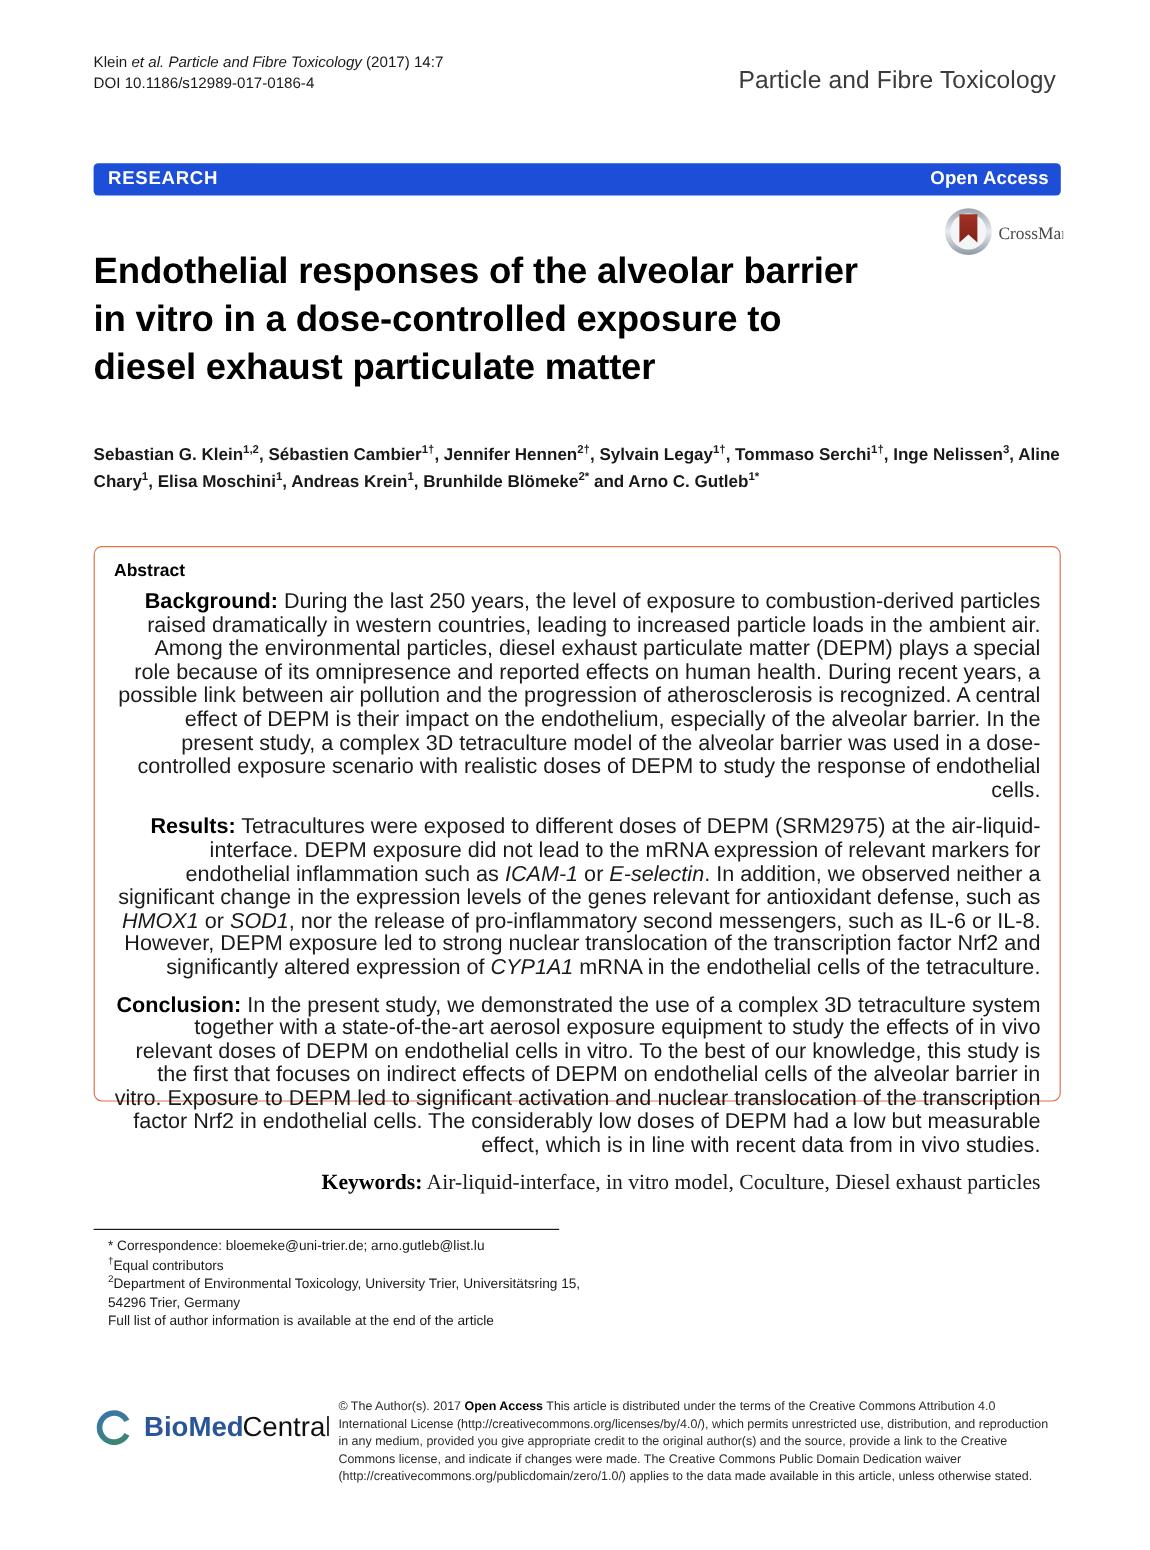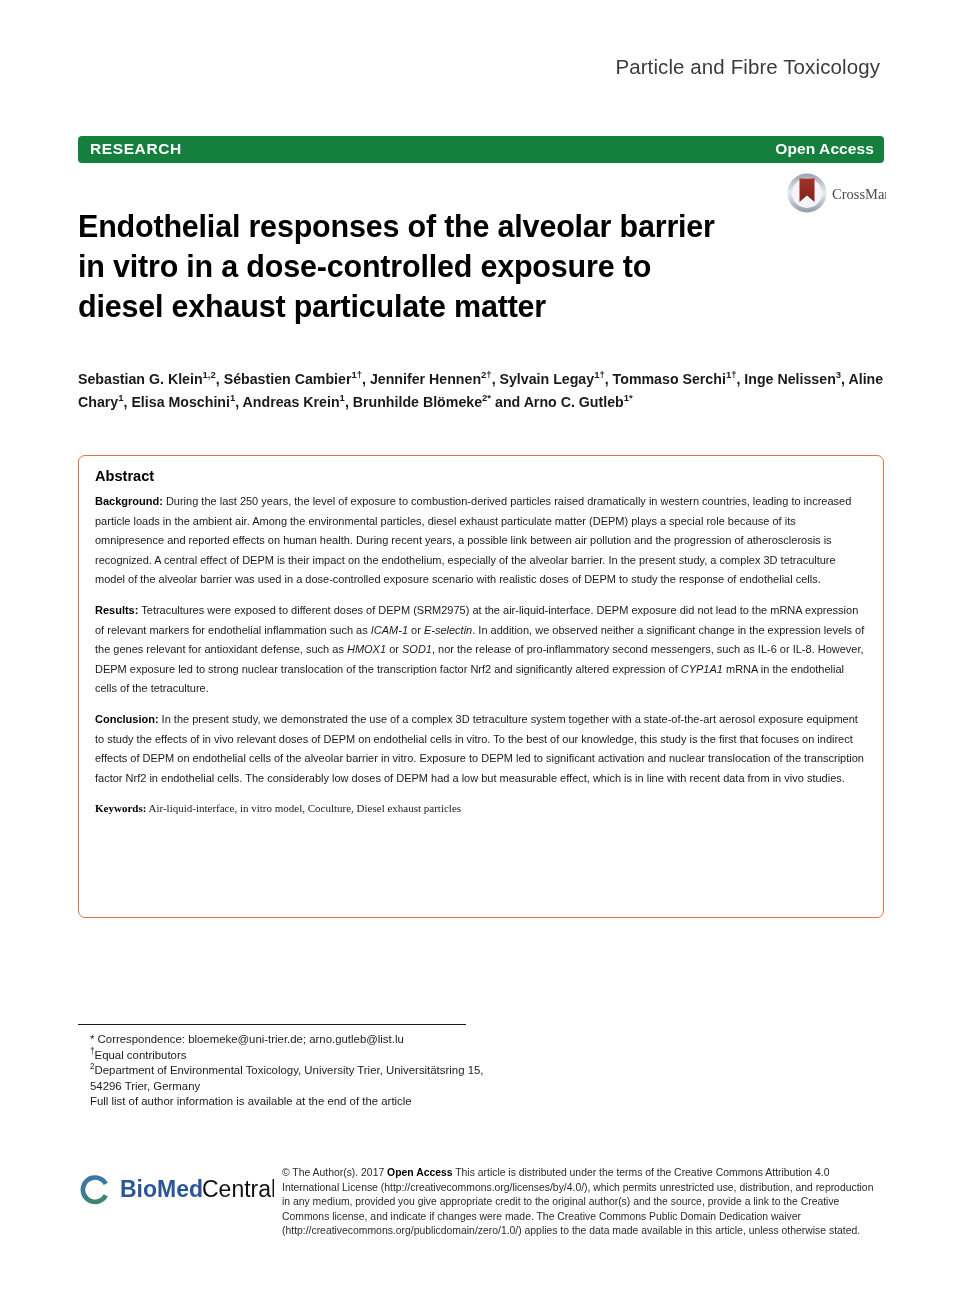--- a/index.html
+++ b/index.html
@@ -48,21 +48,21 @@
     white-space: nowrap;
   }
 
   
   .banner {
     position: absolute;
     left: 78px;
     top: 136px;
     width: 806px;
     height: 27px;
-    background: #15803d;
+    background: #1d4ed8;
     border-radius: 4px;
   }
   .banner .research {
     position: absolute;
     left: 12px;
     top: 4px;
     font-size: 15.5px;
     font-weight: bold;
     color: #ffffff;
     letter-spacing: 0.6px;
@@ -133,25 +133,25 @@
     top: 12px;
     width: 772px;
   }
   .abstract-heading {
     font-size: 14.6px;
     font-weight: bold;
     margin: 0 0 8px 0;
     color: #000;
   }
   .abs-p {
-    font-size: 11px;
+    font-size: 18px;
     line-height: 19.6px;
     color: #1a1a1a;
     margin: 0 0 11px 0;
-    text-align: left;
+    text-align: right;
   }
   .abs-p:last-child { margin-bottom: 0; font-family: Liberation Serif, serif; }
   .abs-p b { font-weight: bold; color: #000; }
   .abs-p i { font-style: italic; }
 
   
   .foot-rule {
     position: absolute;
     left: 78px;
     top: 1024px;
@@ -196,20 +196,24 @@
     color: #2b2b2b;
     text-align: left;
   }
   .copyright b { font-weight: bold; color: #000; }
 </style>
 </head>
 <body>
 
 <div class="page">
 
+  <div class="runhead">
+    <div class="l1"><span>Klein </span><i>et al. Particle and Fibre Toxicology</i><span>  (2017) 14:7</span></div>
+    <div class="l2">DOI 10.1186/s12989-017-0186-4</div>
+  </div>
 
   <div class="journal-name">Particle and Fibre Toxicology</div>
 
   <div class="banner">
     <span class="research">RESEARCH</span>
     <span class="openaccess">Open Access</span>
   </div>
 
   <div class="crossmark">
     <svg width="100" height="44" viewBox="0 0 100 44" xmlns="http://www.w3.org/2000/svg">

